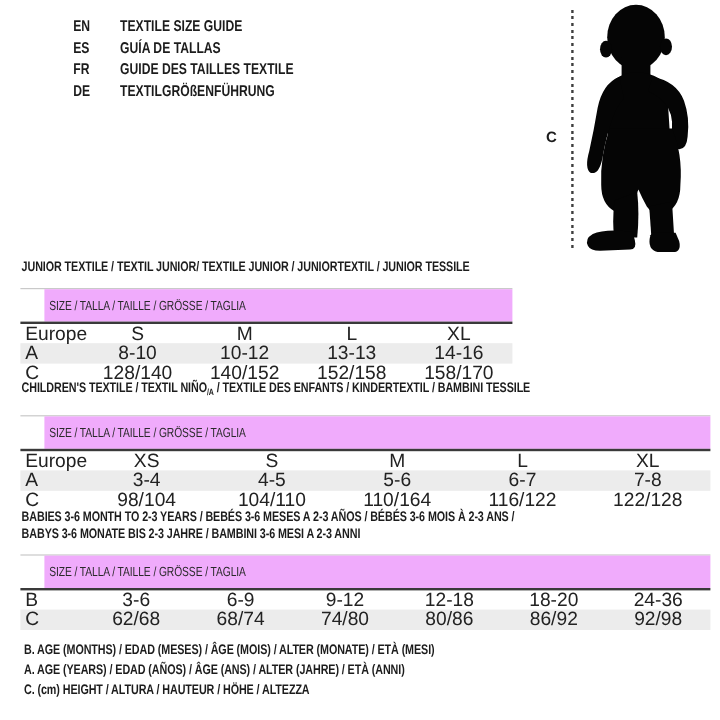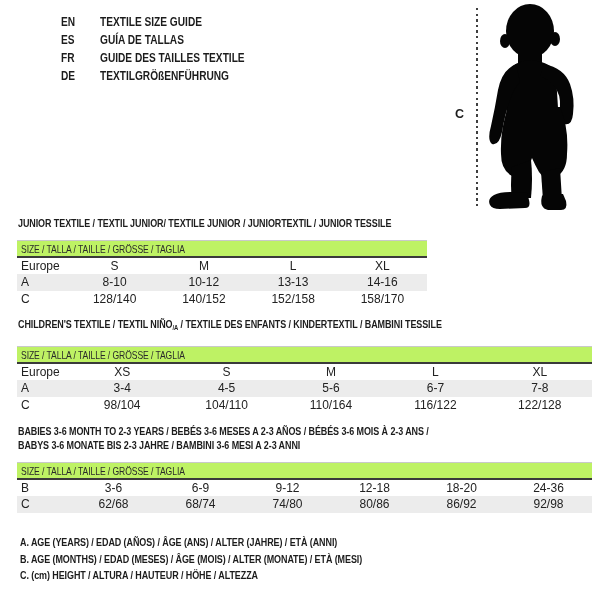--- a/index.html
+++ b/index.html
@@ -21,24 +21,24 @@
   .figure-c{position:absolute;left:455px;top:107px;font-weight:700;font-size:12.5px;}
   .baby-svg{position:absolute;left:486px;top:2px;}
 
   
   .sec-title{position:absolute;left:18px;font-weight:700;font-size:11.5px;line-height:14px;}
   .sub{font-size:7.5px;vertical-align:-2px;}
 
   
   .tbl{position:absolute;left:17px;}
   .tbl-topline{height:1px;background:#c9c9c9;}
-  .size-bar{height:15px;background:#bef264;display:flex;align-items:center;padding-left:4px;
-    font-size:11px;font-weight:400;color:#2a2a2a;}
+  .size-bar{height:27px;background:#f0abfc;display:flex;align-items:center;padding-left:4px;
+    font-size:11px;font-weight:400;color:#2a2a2a;margin-left:20px;}
   .tbl-darkline{height:1.5px;background:#3a3a3a;}
-  .trow{display:grid;height:16.5px;align-items:center;font-size:12px;font-weight:400;color:#222;}
+  .trow{display:grid;height:16.5px;align-items:center;font-size:16px;font-weight:400;color:#222;}
   .trow span{text-align:center;}
   .trow span:first-child{text-align:left;padding-left:4px;}
   .cols5{grid-template-columns:53px repeat(4,1fr);}
   .cols6{grid-template-columns:53px repeat(5,1fr);}
   .cols7{grid-template-columns:53px repeat(6,1fr);}
   .stripe{background:#ececec;}
   .w-junior{width:410px;}
   .w-wide{width:575px;}
 
   
@@ -188,23 +188,23 @@
       <span>68/74</span>
       <span>74/80</span>
       <span>80/86</span>
       <span>86/92</span>
       <span>92/98</span>
     </div>
   </div>
 
   <div class="legend">
     <div class="legend-line">
+        <span class="cond">B. AGE (MONTHS) / EDAD (MESES) / ÂGE (MOIS) / ALTER (MONATE) / ETÀ (MESI)</span>
+      </div>
+    <div class="legend-line">
         <span class="cond">A. AGE (YEARS) / EDAD (AÑOS) / ÂGE (ANS) / ALTER (JAHRE) / ETÀ (ANNI)</span>
-      </div>
-    <div class="legend-line">
-        <span class="cond">B. AGE (MONTHS) / EDAD (MESES) / ÂGE (MOIS) / ALTER (MONATE) / ETÀ (MESI)</span>
       </div>
     <div class="legend-line">
         <span class="cond">C. (cm) HEIGHT / ALTURA / HAUTEUR / HÖHE / ALTEZZA</span>
       </div>
   </div>
 
 </div>
 
 </body></html>

